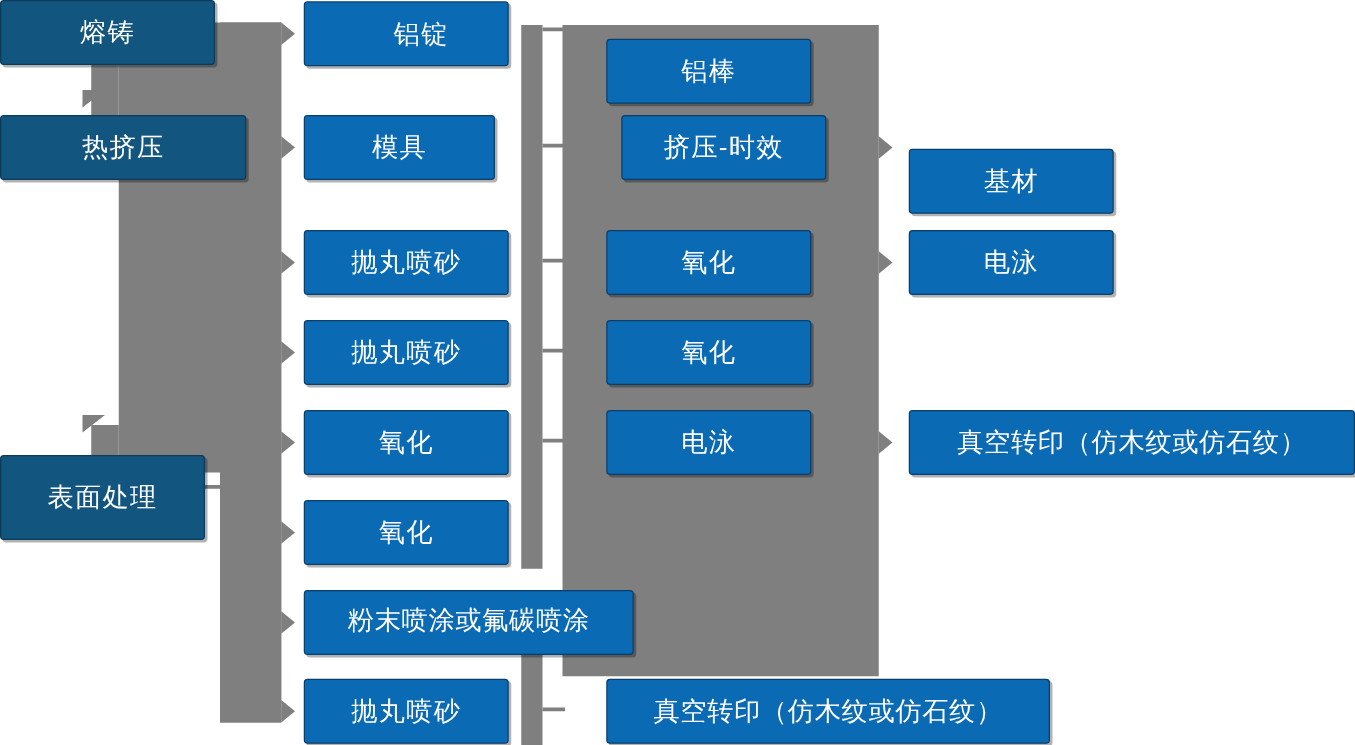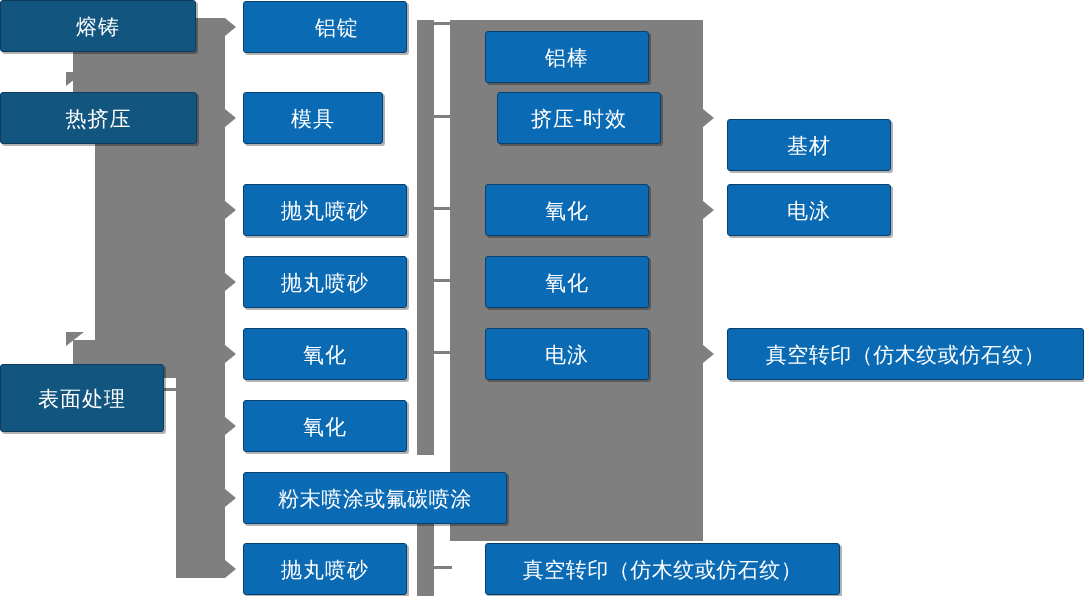--- a/index.html
+++ b/index.html
@@ -78,31 +78,31 @@
   <div class="tick" style="left:434px;top:279px;width:18px;"></div>
   <div class="tick" style="left:434px;top:351px;width:18px;"></div>
   <div class="tick" style="left:434px;top:566px;width:18px;"></div>
 
   <div class="conn" style="left:450px;top:20px;width:253px;height:521px;"></div>
 
   <div class="arrow" style="left:703px;top:109px;"></div>
   <div class="arrow" style="left:703px;top:201px;"></div>
   <div class="arrow" style="left:703px;top:345px;"></div>
 
-  <div class="node dark" style="left:0px;top:0px;width:196px;height:52px;">熔铸</div>
+  <div class="node dark" style="left:0px;top:0px;width:172px;height:52px;">熔铸</div>
   <div class="node dark" style="left:0px;top:92px;width:197px;height:52px;">热挤压</div>
   <div class="node dark" style="left:0px;top:364px;width:164px;height:68px;">表面处理</div>
 
   <div class="node light" style="left:243px;top:1px;width:164px;height:52px;padding-left:24px;">铝锭</div>
-  <div class="node light" style="left:243px;top:92px;width:140px;height:52px;">模具</div>
+  <div class="node light" style="left:243px;top:92px;width:153px;height:52px;">模具</div>
   <div class="node light" style="left:243px;top:184px;width:164px;height:52px;">抛丸喷砂</div>
   <div class="node light" style="left:243px;top:256px;width:164px;height:52px;">抛丸喷砂</div>
   <div class="node light" style="left:243px;top:328px;width:164px;height:52px;">氧化</div>
   <div class="node light" style="left:243px;top:400px;width:164px;height:52px;">氧化</div>
-  <div class="node light wide" style="left:243px;top:472px;width:264px;height:52px;">粉末喷涂或氟碳喷涂</div>
+  <div class="node light wide" style="left:243px;top:472px;width:264px;height:52px;font-family:Liberation Mono, monospace;">粉末喷涂或氟碳喷涂</div>
   <div class="node light" style="left:243px;top:543px;width:164px;height:52px;">抛丸喷砂</div>
 
   <div class="node light" style="left:485px;top:1px;width:164px;height:52px;margin-top:30px;">铝棒</div>
   <div class="node light" style="left:485px;top:92px;width:164px;height:52px;margin-left:12px;">挤压-时效</div>
   <div class="node light" style="left:485px;top:184px;width:164px;height:52px;">氧化</div>
   <div class="node light" style="left:485px;top:256px;width:164px;height:52px;">氧化</div>
   <div class="node light" style="left:485px;top:328px;width:164px;height:52px;">电泳</div>
   <div class="node light wide" style="left:485px;top:543px;width:355px;height:52px;">真空转印（仿木纹或仿石纹）</div>
 
   <div class="node light" style="left:727px;top:92px;width:164px;height:52px;margin-top:27px;">基材</div>

